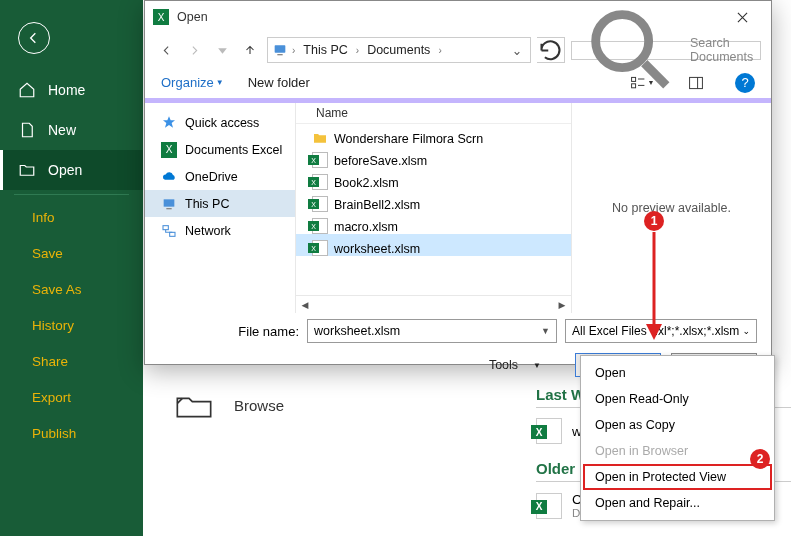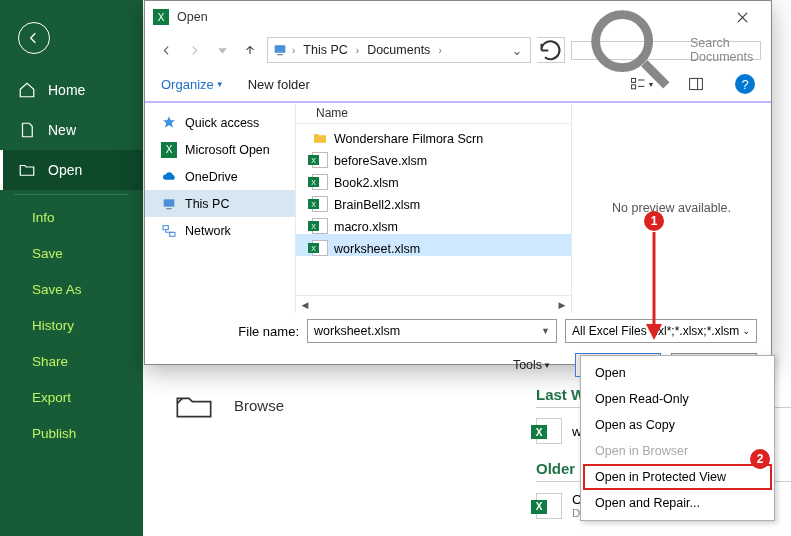--- a/index.html
+++ b/index.html
@@ -3,21 +3,21 @@
 <meta charset="utf-8">
 <style>
 * { box-sizing: border-box; margin: 0; padding: 0; font-family: "Segoe UI", Arial, sans-serif; }
 body { width: 791px; height: 536px; position: relative; background: #fff; overflow: hidden; }
 
 
 .side { position: absolute; left: 0; top: 0; width: 143px; height: 536px; background: #185c37; color: #fff; }
 .side .back { width: 32px; height: 32px; border: 1.6px solid #fff; border-radius: 50%; margin: 22px 0 16px 18px; display:flex; align-items:center; justify-content:center; cursor:pointer; }
 .side .back svg { width:16px; height:16px; }
 .side .item { display:flex; align-items:center; height:40px; padding-left:18px; font-size:14px; cursor:pointer; }
-.side .item.sub { padding-left:32px; color:#bef264; font-size:13.5px; height:36px; }
+.side .item.sub { padding-left:32px; color:#eab308; font-size:13.5px; height:36px; }
 .side .item svg { width:18px; height:18px; margin-right:12px; }
 .side .item.selected { background:#0e4a2a; border-left:3px solid #fff; padding-left:15px; }
 .side .hr { height:1px; background:#2f7a52; margin:4px 14px; }
 
 
 .recent { position:absolute; left:174px; top:390px; font-size:15px; display:flex; align-items:center; gap:20px; color:#333; }
 .recent svg { width:40px; height:30px; }
 
 .right-col { position:absolute; right:0; top:380px; width:255px; }
 .sec-title { color:#217346; font-weight:600; font-size:15px; padding:6px 0 4px 0; border-bottom:1px solid #ccc; margin-bottom:6px;}
@@ -41,21 +41,21 @@
 .navbtn svg { width:13px; height:13px; }
 .uparrow svg { width:14px; height:14px; }
 .crumb { flex:1; border:1px solid #ccc; height:26px; display:flex; align-items:center; padding:0 4px; font-size:12.5px; color:#222; gap:4px; }
 .crumb .ic { width:16px; height:16px; }
 .crumb .seg { padding:0 4px; cursor:pointer; }
 .crumb .chev { color:#777; font-size:10px; }
 .crumb .dd { margin-left:auto; width:18px; text-align:center; color:#555; cursor:pointer; }
 .refresh { width:28px; height:26px; border:1px solid #ccc; border-left:none; display:flex; align-items:center; justify-content:center; color:#444; cursor:pointer; }
 .search { width:190px; height:19px; border:1px solid #ccc; display:flex; align-items:center; padding:0 6px; gap:6px; color:#888; font-size:12.5px; }
 
-.cmdbar { height:36px; display:flex; align-items:center; padding:0 16px; gap:24px; border-bottom:2px solid #c4b5fd; }
+.cmdbar { height:36px; display:flex; align-items:center; padding:0 16px; gap:24px; border-bottom:5px solid #c4b5fd; }
 .cmdbar .org { color:#1e6fc7; font-size:13px; cursor:pointer; display:flex; align-items:center; gap:2px; }
 .cmdbar .nf { color:#222; font-size:13px; cursor:pointer; }
 .cmdbar .spacer { flex:1; }
 .viewbtn { width:30px; height:24px; border:1px solid transparent; display:flex; align-items:center; justify-content:center; cursor:pointer; color:#333; }
 .viewbtn svg { width:16px; height:16px; }
 .help { width:20px; height:20px; border-radius:50%; background:#0078d4; color:#fff; font-size:13px; display:flex; align-items:center; justify-content:center; cursor:pointer; }
 
 .body { display:flex; height:210px; }
 .nav { width:150px; padding:6px 0; border-right:none; }
 .nav .nitem { display:flex; align-items:center; height:27px; padding-left:16px; font-size:12.5px; cursor:pointer; gap:8px; }
@@ -71,21 +71,21 @@
 .preview { width:200px; display:flex; align-items:center; justify-content:center; font-size:12.5px; color:#555; border-left:1px solid #e8e8e8; }
 
 .footer { padding:6px 14px; }
 .fname { display:flex; align-items:center; gap:8px; }
 .fname label { font-size:13px; }
 .fname .combo { flex:1; border:1px solid #999; height:24px; display:flex; align-items:center; padding:0 6px; font-size:12.5px; }
 .fname .combo .dd { margin-left:auto; font-size:9px; color:#555; cursor:pointer; }
 .filter { width:192px; border:1px solid #999; height:24px; display:flex; align-items:center; padding:0 6px; font-size:12px; white-space:nowrap; overflow:hidden; }
 .filter .dd { margin-left:auto; font-size:9px; }
 .btnrow { display:flex; align-items:center; justify-content:flex-end; gap:10px; margin-top:10px; }
-.tools { font-size:12.5px; color:#222; display:flex; align-items:center; gap:1px; cursor:pointer; margin-right:14px;}
+.tools { font-size:12.5px; color:#222; display:flex; align-items:center; gap:15px; cursor:pointer; margin-right:24px;}
 .btn { height:24px; border:1px solid #888; background:#eaeaea; font-size:12.5px; display:flex; align-items:center; cursor:pointer; }
 .btn.open { width:86px; border:1px solid #3b7bd6; }
 .btn.open .lbl { flex:1; text-align:center; }
 .btn.open .split { width:18px; border-left:1px solid #3b7bd6; display:flex; align-items:center; justify-content:center; font-size:8px; }
 .btn.cancel { width:86px; justify-content:center; }
 
 
 .menu { position:absolute; left:580px; top:355px; width:195px; background:#fff; border:1px solid #b0b0b0; box-shadow:2px 2px 6px rgba(0,0,0,.2); padding:4px 2px; z-index:30;}
 .menu .mi { height:26px; display:flex; align-items:center; padding:0 12px; font-size:12.5px; cursor:pointer; }
 .menu .mi.disabled { color:#aaa; cursor:default; }
@@ -263,21 +263,21 @@
   <div class="body">
     <div class="nav">
       <div class="nitem">
           <svg viewBox="0 0 24 24" fill="#3c91e6">
             <path d="M12 2l2.5 6H21l-5 4 2 7-6-4-6 4 2-7-5-4h6.5z"></path>
           </svg>
           <span>Quick access</span>
         </div>
       <div class="nitem">
           <div class="ico" style="background:#107c41;color:#fff;font-size:10px;display:flex;align-items:center;justify-content:center;">X</div>
-          <span>Microsoft Open</span>
+          <span>Documents Excel</span>
         </div>
       <div class="nitem">
           <svg viewBox="0 0 24 24" fill="#0078d4">
             <path d="M6 16a4 4 0 0 1 1-7.9A6 6 0 0 1 18 9a4 4 0 0 1 1 7H6z"></path>
           </svg>
           <span>OneDrive</span>
         </div>
       <div class="nitem selected">
           <svg viewBox="0 0 24 24">
             <rect x="4" y="5" width="16" height="11" fill="#4a90d9"></rect>

